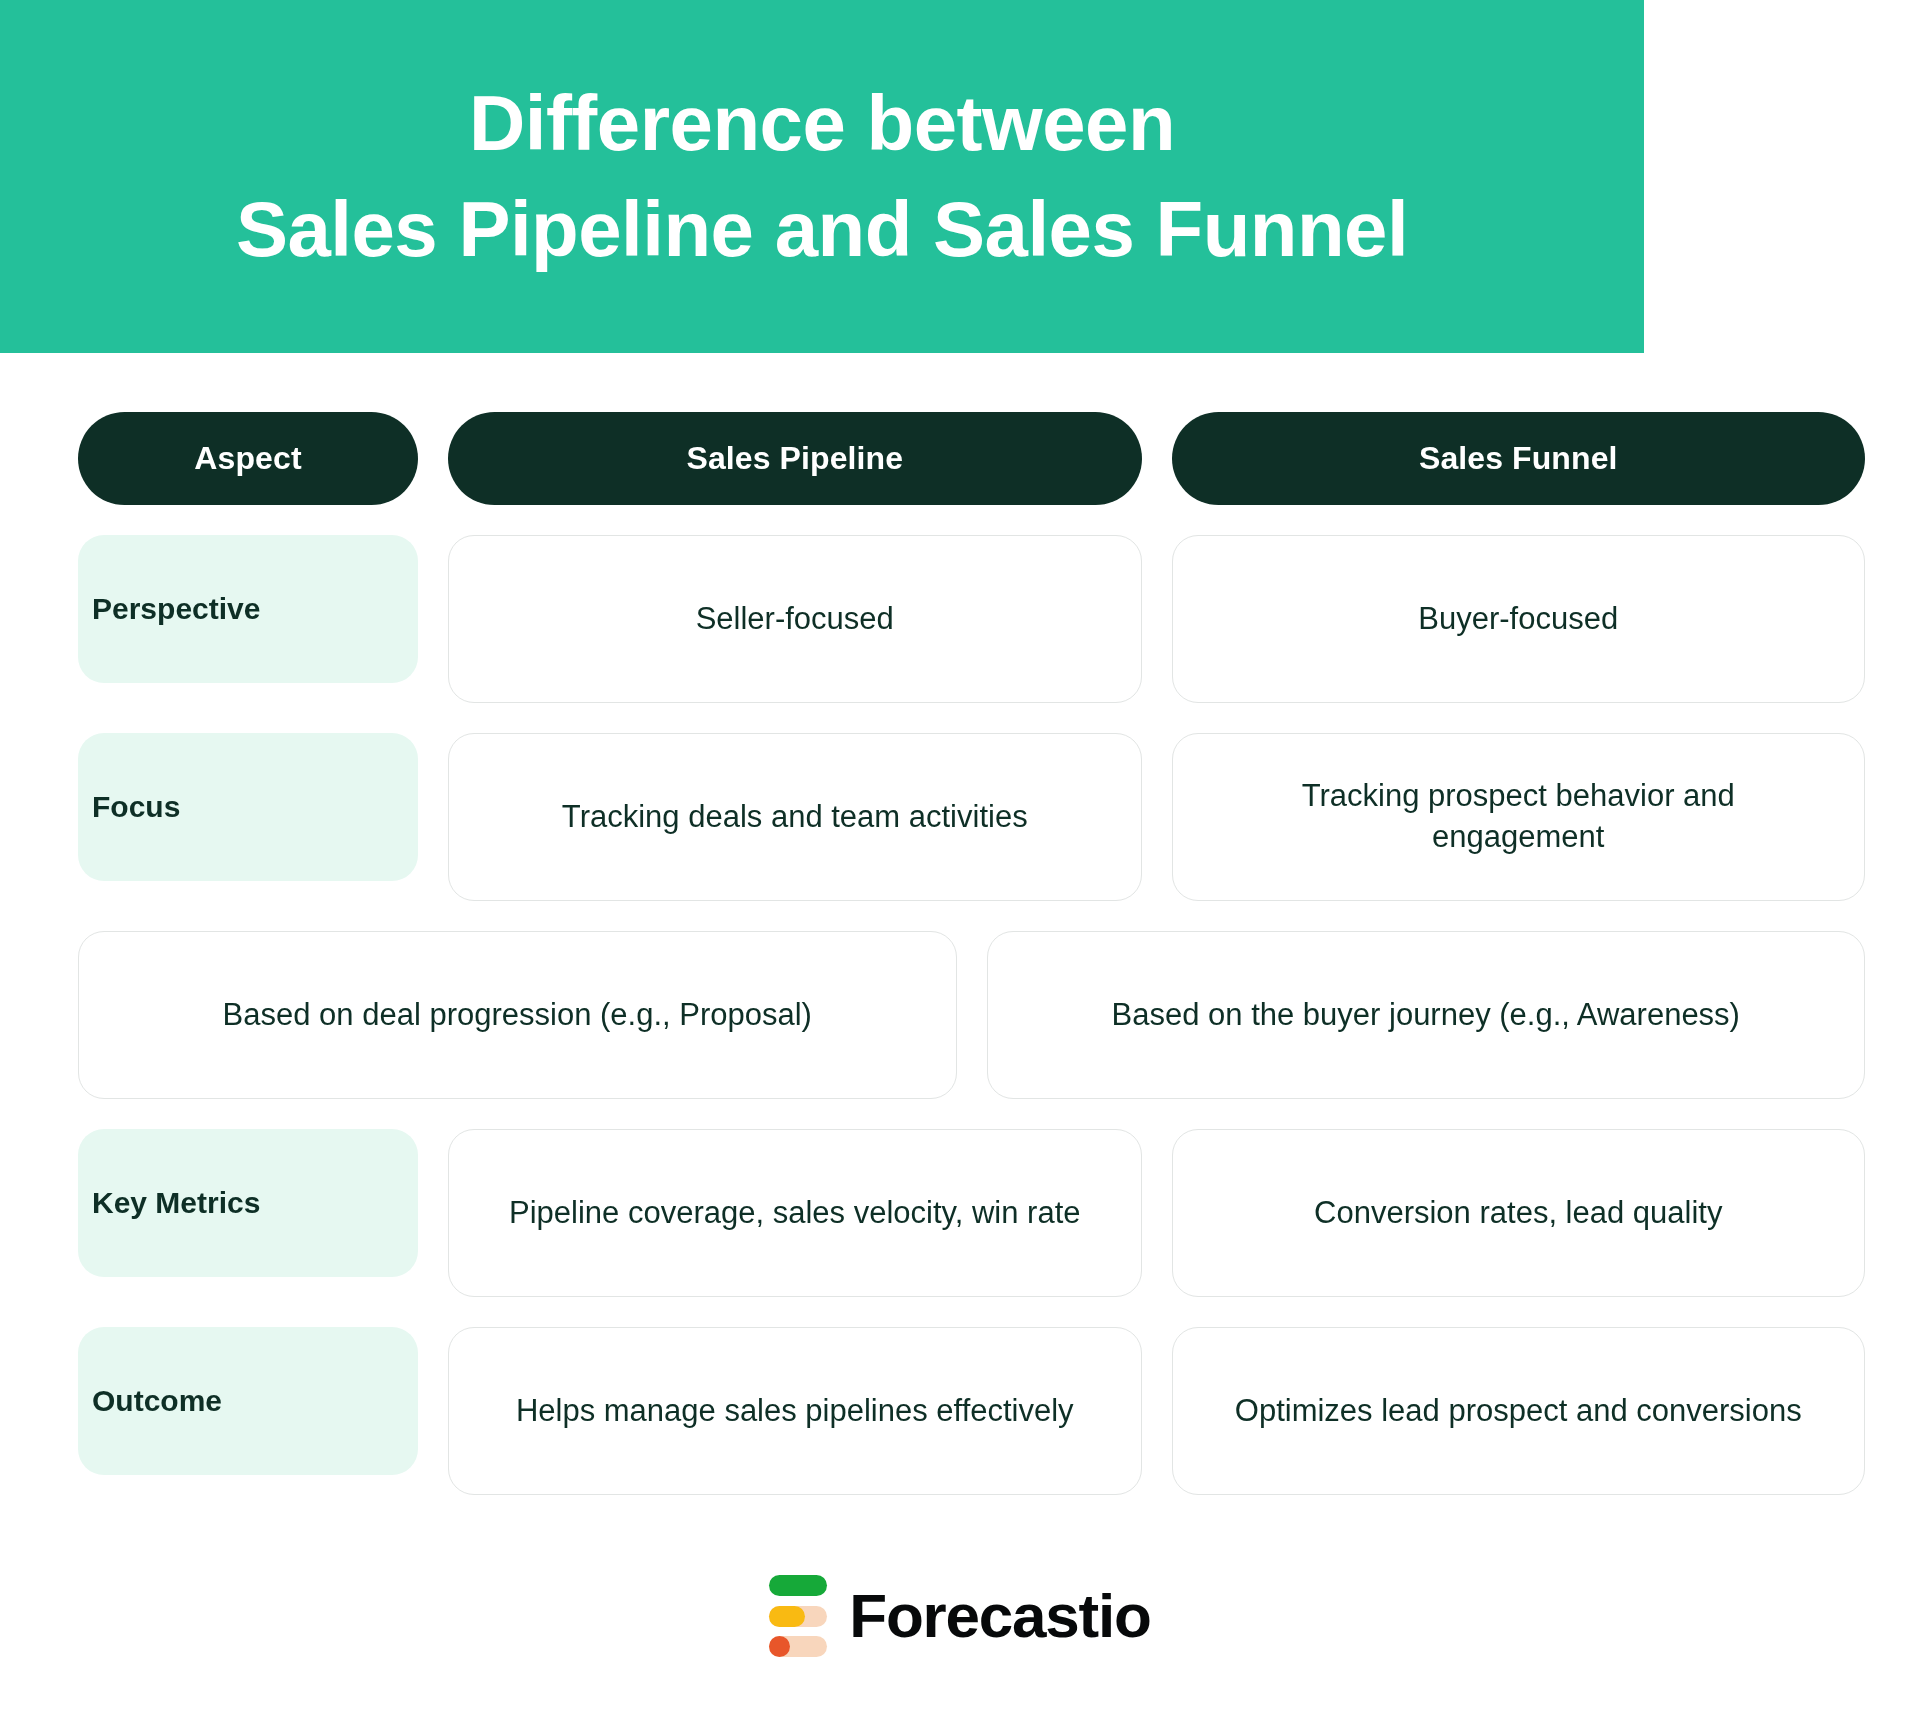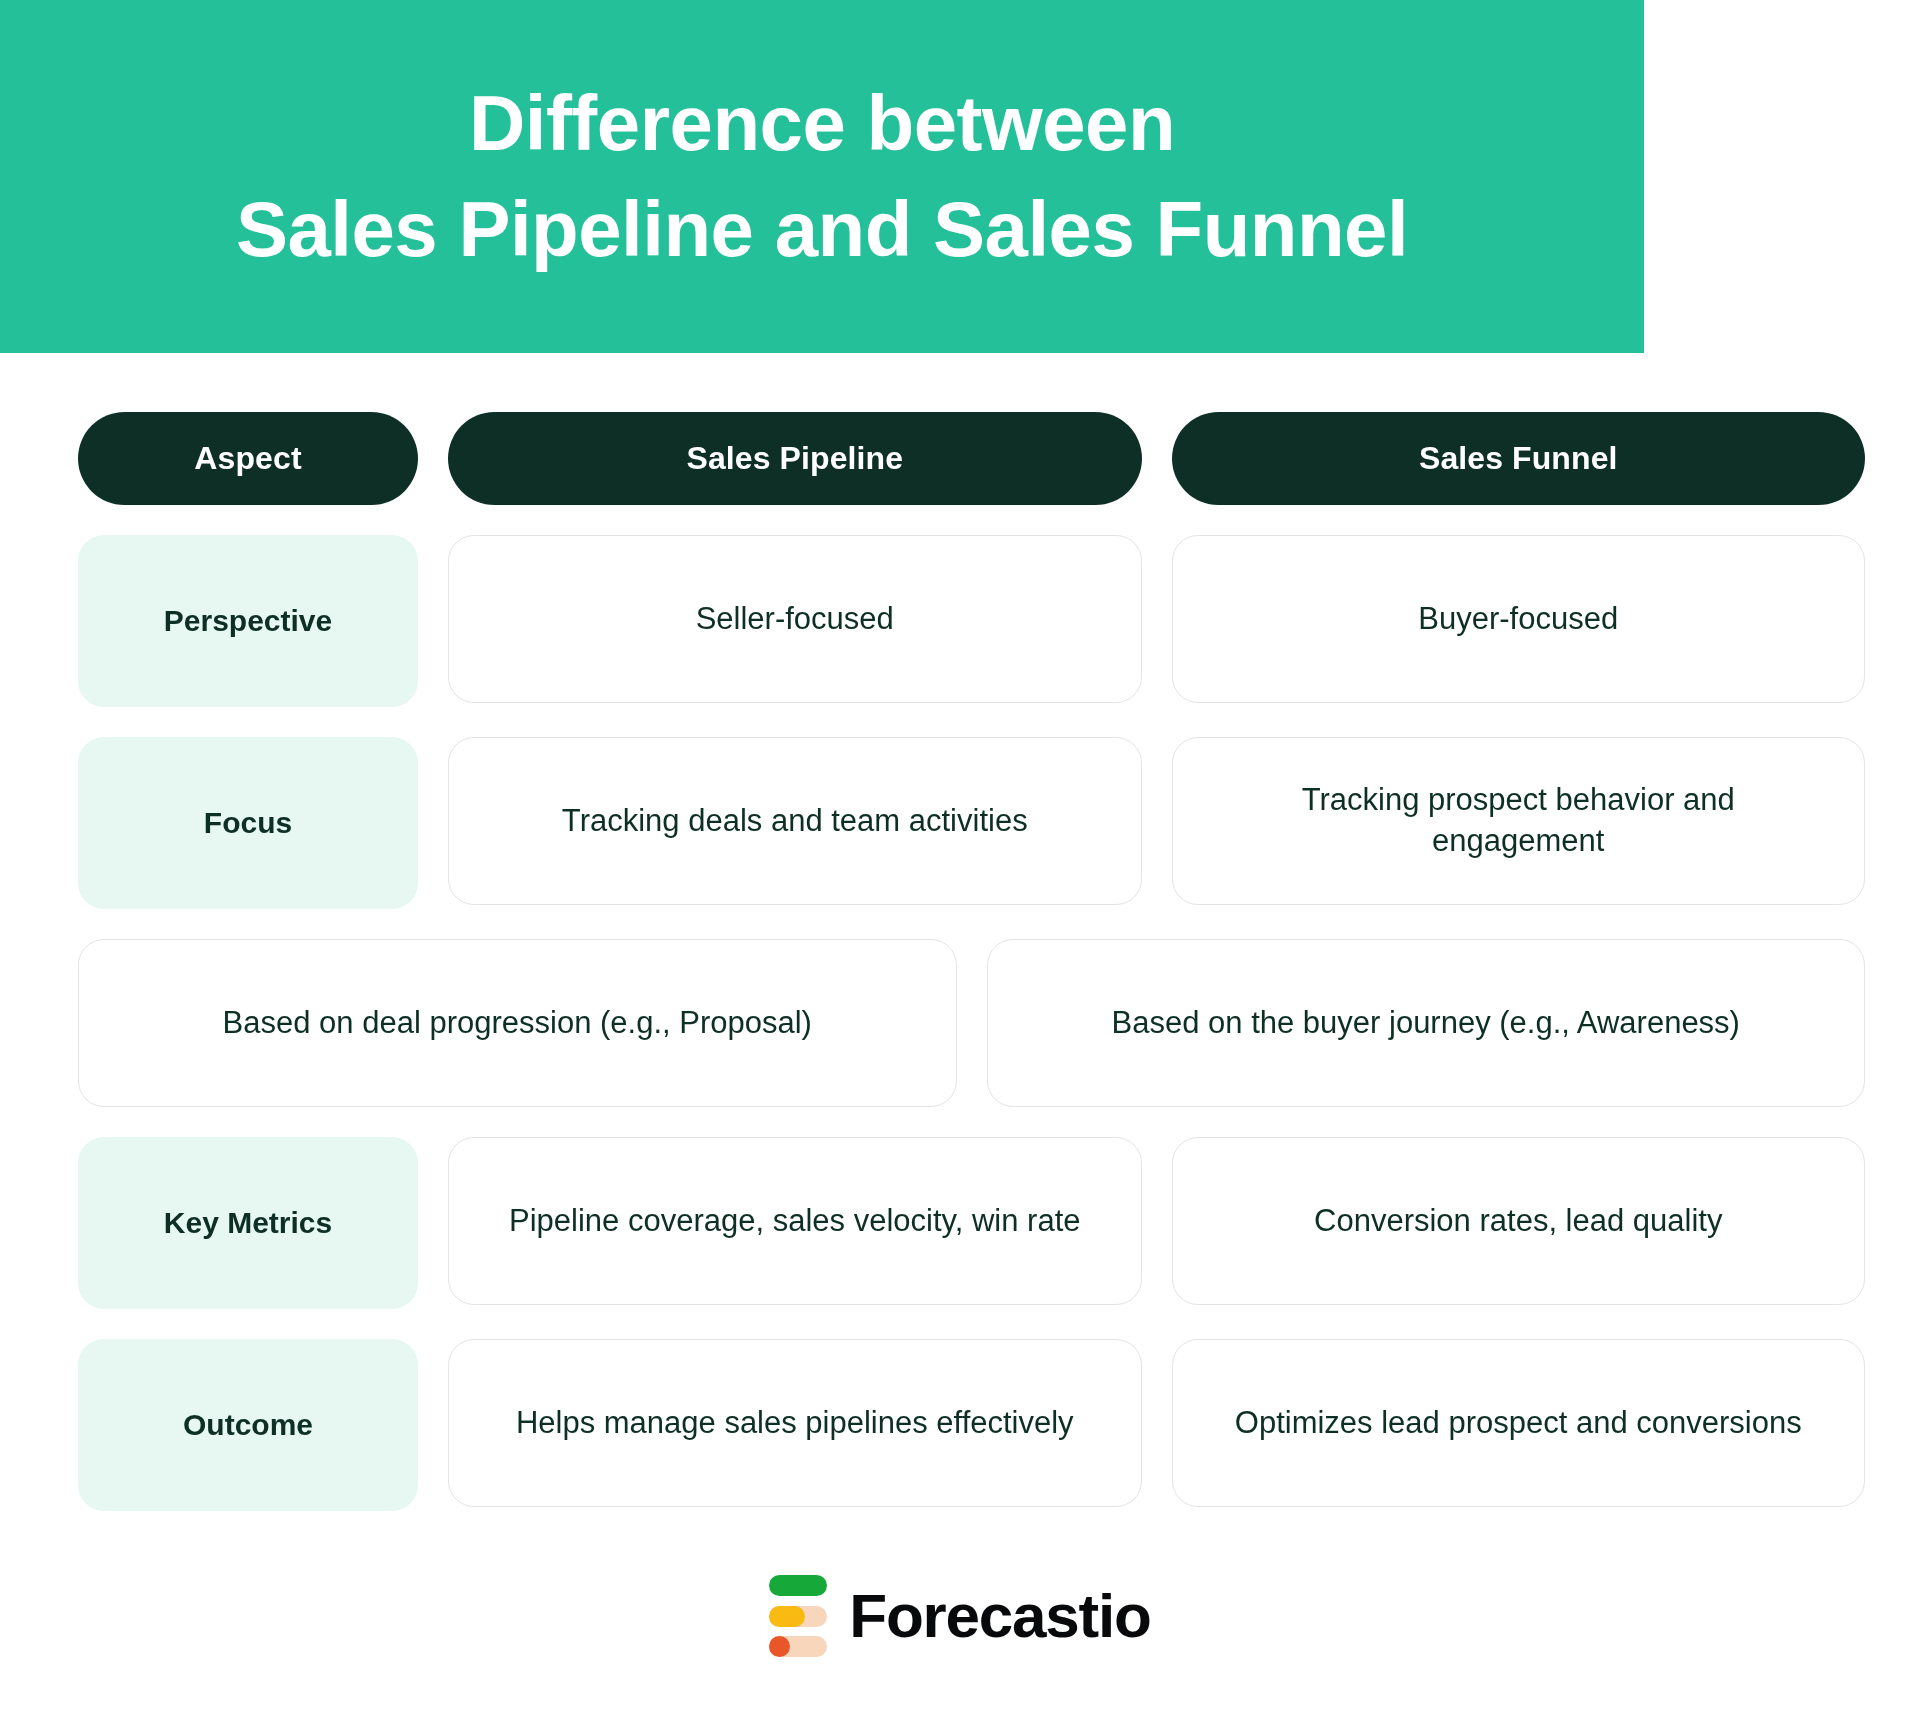--- a/index.html
+++ b/index.html
@@ -77,26 +77,25 @@
     color: #ffffff;
     font-size: 32px;
     font-weight: 700;
     line-height: 1.2;
     text-align: center;
     letter-spacing: 0.1px;
   }
 
   
   .aspect-pill {
-    height: 172px;
+    height: 148px;
     background: #E6F8F1;
     border-radius: 26px;
     display: flex;
     align-items: center;
-    justify-content: center;
     padding: 27px 14px;
   }
 
   .aspect-text {
     color: #0E2F26;
     font-size: 30px;
     font-weight: 700;
     line-height: 1.25;
     text-align: center;
   }

